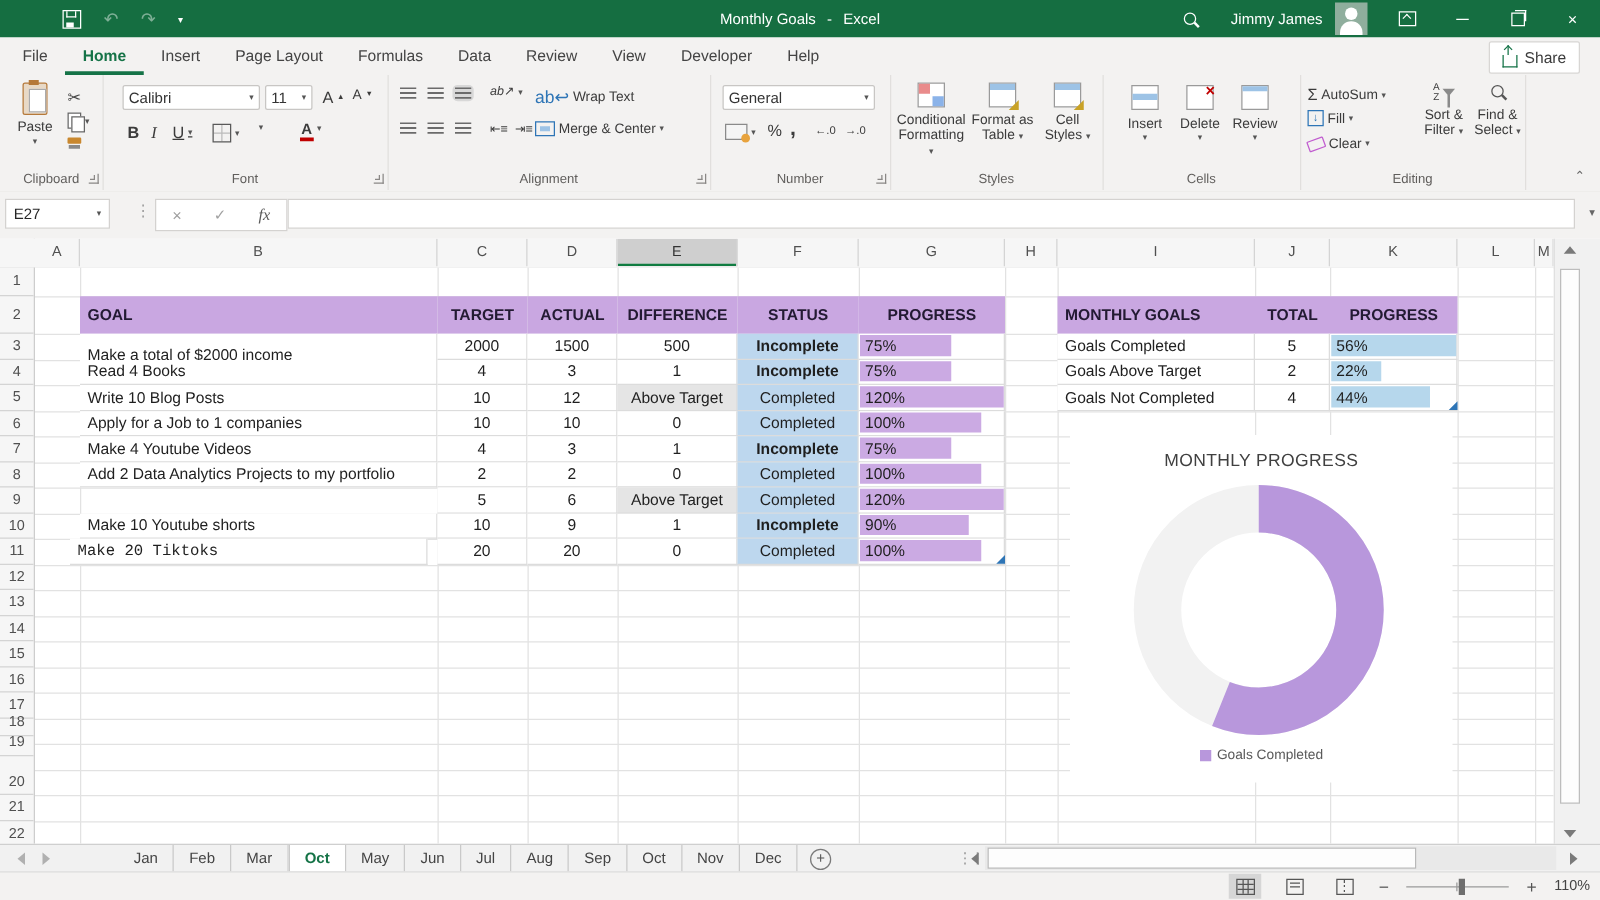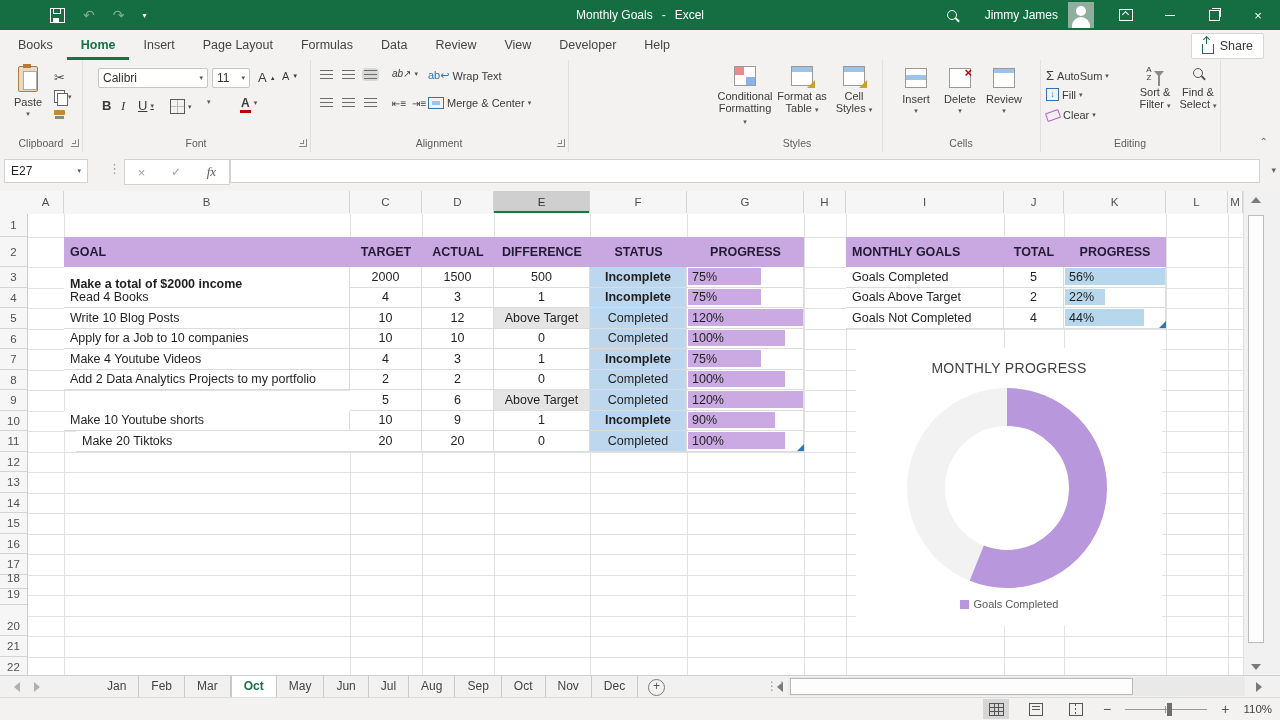--- a/index.html
+++ b/index.html
@@ -183,21 +183,21 @@
         </span>
       <span class="winbtn">
           <span class="rest-ic"></span>
         </span>
       <span class="winbtn">×</span>
     </div>
   </div>
 
   <div id="menubar">
     <div id="menu-tabs">
-        <div class="mtab">Books</div>
+        <div class="mtab">File</div>
         <div class="mtab active">Home</div>
         <div class="mtab">Insert</div>
         <div class="mtab">Page Layout</div>
         <div class="mtab">Formulas</div>
         <div class="mtab">Data</div>
         <div class="mtab">Review</div>
         <div class="mtab">View</div>
         <div class="mtab">Developer</div>
         <div class="mtab">Help</div>
       </div>
@@ -279,21 +279,21 @@
           <span class="bars"></span>
         </div>
       <div class="rsm pressed" style="left:54px;top:10px;">
           <span class="bars"></span>
         </div>
       <div class="rsm" style="left:82px;top:8px;font-size:10px;font-style:italic;">
           <span>ab↗</span>
           <span class="chev">▾</span>
         </div>
       <div class="rsm" style="left:118px;top:9px;">
-          <span style="font-size:11px;color:#2e75b6;">ab↩</span>
+          <span style="font-size:14px;color:#2e75b6;">ab↩</span>
           <span>Wrap Text</span>
         </div>
       <div class="rsm" style="left:10px;top:38px;">
           <span class="bars"></span>
         </div>
       <div class="rsm" style="left:32px;top:38px;">
           <span class="bars"></span>
         </div>
       <div class="rsm" style="left:54px;top:38px;">
           <span class="bars"></span>
@@ -306,20 +306,44 @@
         </div>
       <div class="rsm" style="left:118px;top:37px;">
           <span style="display:inline-block;width:14px;height:10px;border:1px solid #2e75b6;background:linear-gradient(#9dc3e6,#9dc3e6) 50% 50%/8px 4px no-repeat;"></span>
           <span>Merge &amp; Center</span>
           <span class="chev">▾</span>
         </div>
       <div class="glabel">Alignment</div>
       <div class="glauncher"></div>
     </div>
 
+    <div class="rg" style="left:568px;width:144px;">
+      <div class="combo" style="left:10px;top:8px;width:122px;">
+          <span>General</span>
+          <span class="chev">▾</span>
+        </div>
+      <div class="rsm" style="left:12px;top:39px;">
+          <span class="acct-ic"></span>
+          <span class="chev">▾</span>
+        </div>
+      <div class="rsm" style="left:46px;top:37px;font-size:13px;">
+          <span>%</span>
+        </div>
+      <div class="rsm" style="left:64px;top:33px;font-size:17px;font-weight:700;">
+          <span>,</span>
+        </div>
+      <div class="rsm" style="left:84px;top:39px;font-size:9px;">
+          <span>←.0</span>
+        </div>
+      <div class="rsm" style="left:108px;top:39px;font-size:9px;">
+          <span>→.0</span>
+        </div>
+      <div class="glabel">Number</div>
+      <div class="glauncher"></div>
+    </div>
 
     <div class="rg" style="left:712px;width:170px;">
       <div class="bigbtn" style="left:4px;top:6px;width:58px;">
         <div class="cf-ic"></div>
         <div style="margin-top:4px;"><span>Conditional</span><br><span>Formatting</span> <span class="chev">▾</span></div>
       </div>
       <div class="bigbtn" style="left:64px;top:6px;width:52px;">
         <div class="tbl-ic"></div>
         <div style="margin-top:4px;"><span>Format as</span><br><span>Table</span> <span class="chev">▾</span></div>
       </div>
@@ -481,21 +505,21 @@
         <span class="legend-swatch"></span>
         <span>Goals Completed</span>
       </div>
     </div>
       <div class="th left" style="left: 36px; top: 23px; width: 286px; height: 30px;">GOAL</div>
       <div class="th" style="left: 322px; top: 23px; width: 72px; height: 30px;">TARGET</div>
       <div class="th" style="left: 394px; top: 23px; width: 72px; height: 30px;">ACTUAL</div>
       <div class="th" style="left: 466px; top: 23px; width: 96px; height: 30px;">DIFFERENCE</div>
       <div class="th" style="left: 562px; top: 23px; width: 97px; height: 30px;">STATUS</div>
       <div class="th" style="left: 659px; top: 23px; width: 117px; height: 30px;">PROGRESS</div>
-      <div class="td left" style="left: 36px; top: 53px; width: 286px; height: 35px; font-weight: bold;">Make a total of $2000 income</div>
+      <div class="td left" style="left: 36px; top: 53px; width: 286px; height: 35px;">Make a total of $2000 income</div>
       <div class="td " style="left: 322px; top: 53px; width: 72px; height: 20.5px;">2000</div>
       <div class="td " style="left: 394px; top: 53px; width: 72px; height: 20.5px;">1500</div>
       <div class="td " style="left: 466px; top: 53px; width: 96px; height: 20.5px;">500</div>
       <div class="td status bold" style="left: 562px; top: 53px; width: 97px; height: 20.5px;">Incomplete</div>
       <div class="td prog" style="left: 659px; top: 53px; width: 117px; height: 20.5px;">
         <div class="dbar" style="width: 62.5%;"></div>
         <span class="dlabel">75%</span>
       </div>
       <div class="td left" style="left: 36px; top: 73.5px; width: 286px; height: 20.5px;">Read 4 Books</div>
       <div class="td " style="left: 322px; top: 73.5px; width: 72px; height: 20.5px;">4</div>
@@ -508,21 +532,21 @@
       </div>
       <div class="td left" style="left: 36px; top: 94px; width: 286px; height: 20.5px;">Write 10 Blog Posts</div>
       <div class="td " style="left: 322px; top: 94px; width: 72px; height: 20.5px;">10</div>
       <div class="td " style="left: 394px; top: 94px; width: 72px; height: 20.5px;">12</div>
       <div class="td diffhl" style="left: 466px; top: 94px; width: 96px; height: 20.5px;">Above Target</div>
       <div class="td status" style="left: 562px; top: 94px; width: 97px; height: 20.5px;">Completed</div>
       <div class="td prog" style="left: 659px; top: 94px; width: 117px; height: 20.5px;">
         <div class="dbar" style="width: 100%;"></div>
         <span class="dlabel">120%</span>
       </div>
-      <div class="td left" style="left: 36px; top: 114.5px; width: 286px; height: 20.5px;">Apply for a Job to 10 companies</div>
+      <div class="td left" style="left: 36px; top: 114.5px; width: 286px; height: 20.5px;">Apply for a Job to 1 companies</div>
       <div class="td " style="left: 322px; top: 114.5px; width: 72px; height: 20.5px;">10</div>
       <div class="td " style="left: 394px; top: 114.5px; width: 72px; height: 20.5px;">10</div>
       <div class="td " style="left: 466px; top: 114.5px; width: 96px; height: 20.5px;">0</div>
       <div class="td status" style="left: 562px; top: 114.5px; width: 97px; height: 20.5px;">Completed</div>
       <div class="td prog" style="left: 659px; top: 114.5px; width: 117px; height: 20.5px;">
         <div class="dbar" style="width: 83.3333%;"></div>
         <span class="dlabel">100%</span>
       </div>
       <div class="td left" style="left: 36px; top: 135px; width: 286px; height: 20.5px;">Make 4 Youtube Videos</div>
       <div class="td " style="left: 322px; top: 135px; width: 72px; height: 20.5px;">4</div>
@@ -552,21 +576,21 @@
       </div>
       <div class="td left" style="left: 36px; top: 196.5px; width: 286px; height: 20.5px;">Make 10 Youtube shorts</div>
       <div class="td " style="left: 322px; top: 196.5px; width: 72px; height: 20.5px;">10</div>
       <div class="td " style="left: 394px; top: 196.5px; width: 72px; height: 20.5px;">9</div>
       <div class="td " style="left: 466px; top: 196.5px; width: 96px; height: 20.5px;">1</div>
       <div class="td status bold" style="left: 562px; top: 196.5px; width: 97px; height: 20.5px;">Incomplete</div>
       <div class="td prog" style="left: 659px; top: 196.5px; width: 117px; height: 20.5px;">
         <div class="dbar" style="width: 75%;"></div>
         <span class="dlabel">90%</span>
       </div>
-      <div class="td left" style="left: 48px; top: 217px; width: 286px; height: 20.5px;">Make 20 Tiktoks</div>
+      <div class="td left" style="left: 28px; top: 217px; width: 286px; height: 20.5px; font-family: Liberation Mono, monospace;">Make 20 Tiktoks</div>
       <div class="td " style="left: 322px; top: 217px; width: 72px; height: 20.5px;">20</div>
       <div class="td " style="left: 394px; top: 217px; width: 72px; height: 20.5px;">20</div>
       <div class="td " style="left: 466px; top: 217px; width: 96px; height: 20.5px;">0</div>
       <div class="td status" style="left: 562px; top: 217px; width: 97px; height: 20.5px;">Completed</div>
       <div class="td prog" style="left: 659px; top: 217px; width: 117px; height: 20.5px;">
         <div class="dbar" style="width: 83.3333%;"></div>
         <span class="dlabel">100%</span>
       </div>
       <div class="handle" style="left: 769px; top: 230px;"></div>
       <div class="th left" style="left: 818px; top: 23px; width: 158px; height: 30px;">MONTHLY GOALS</div>

